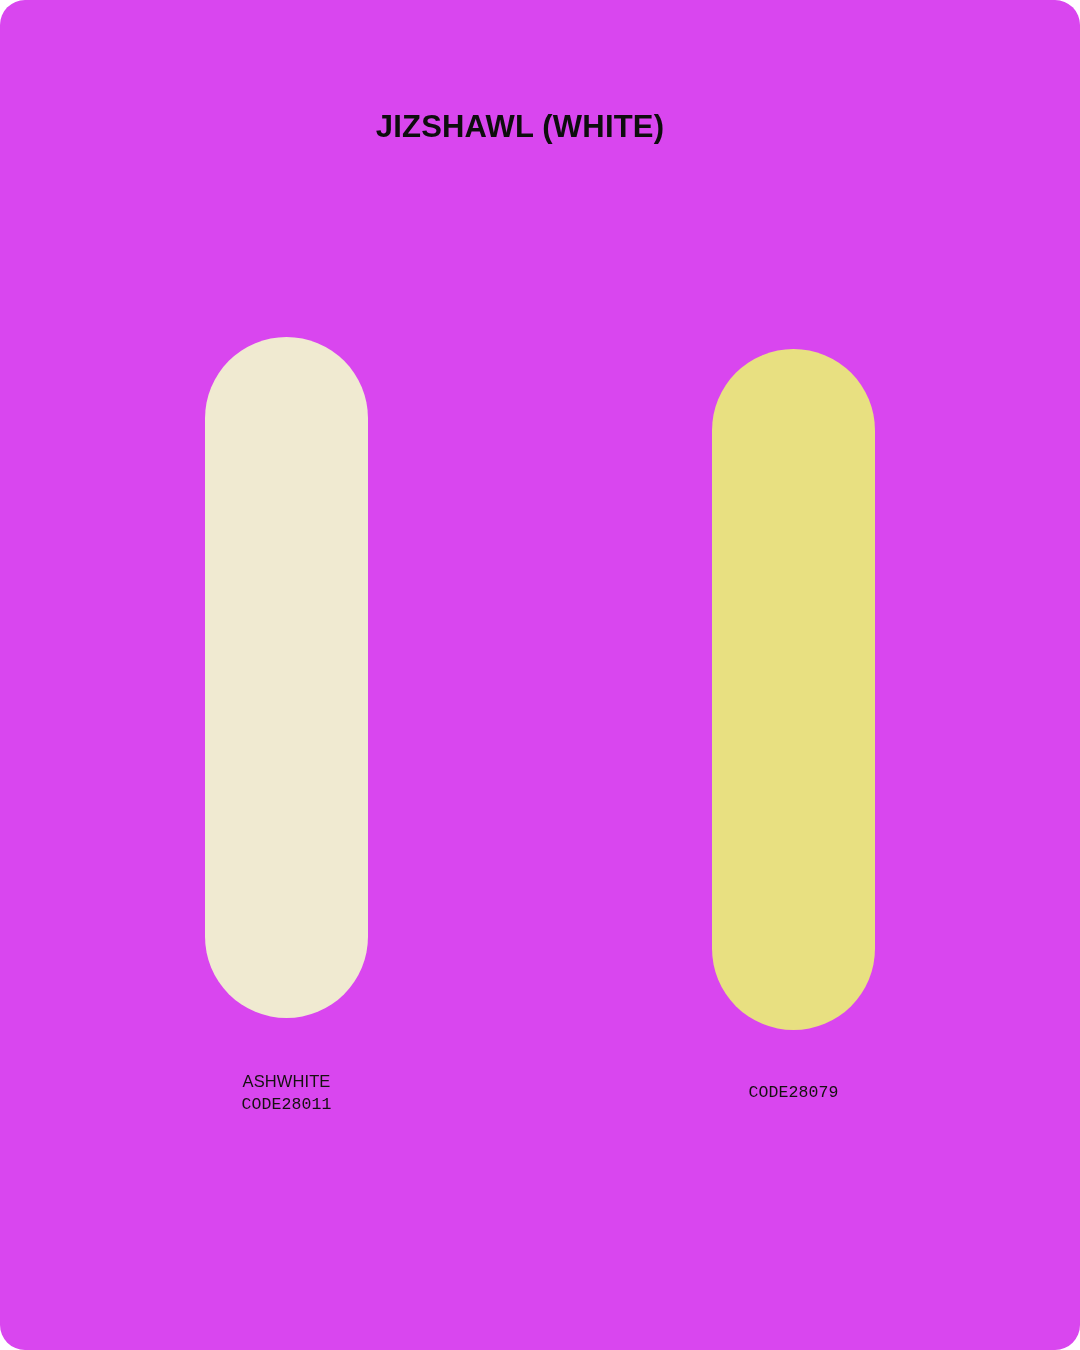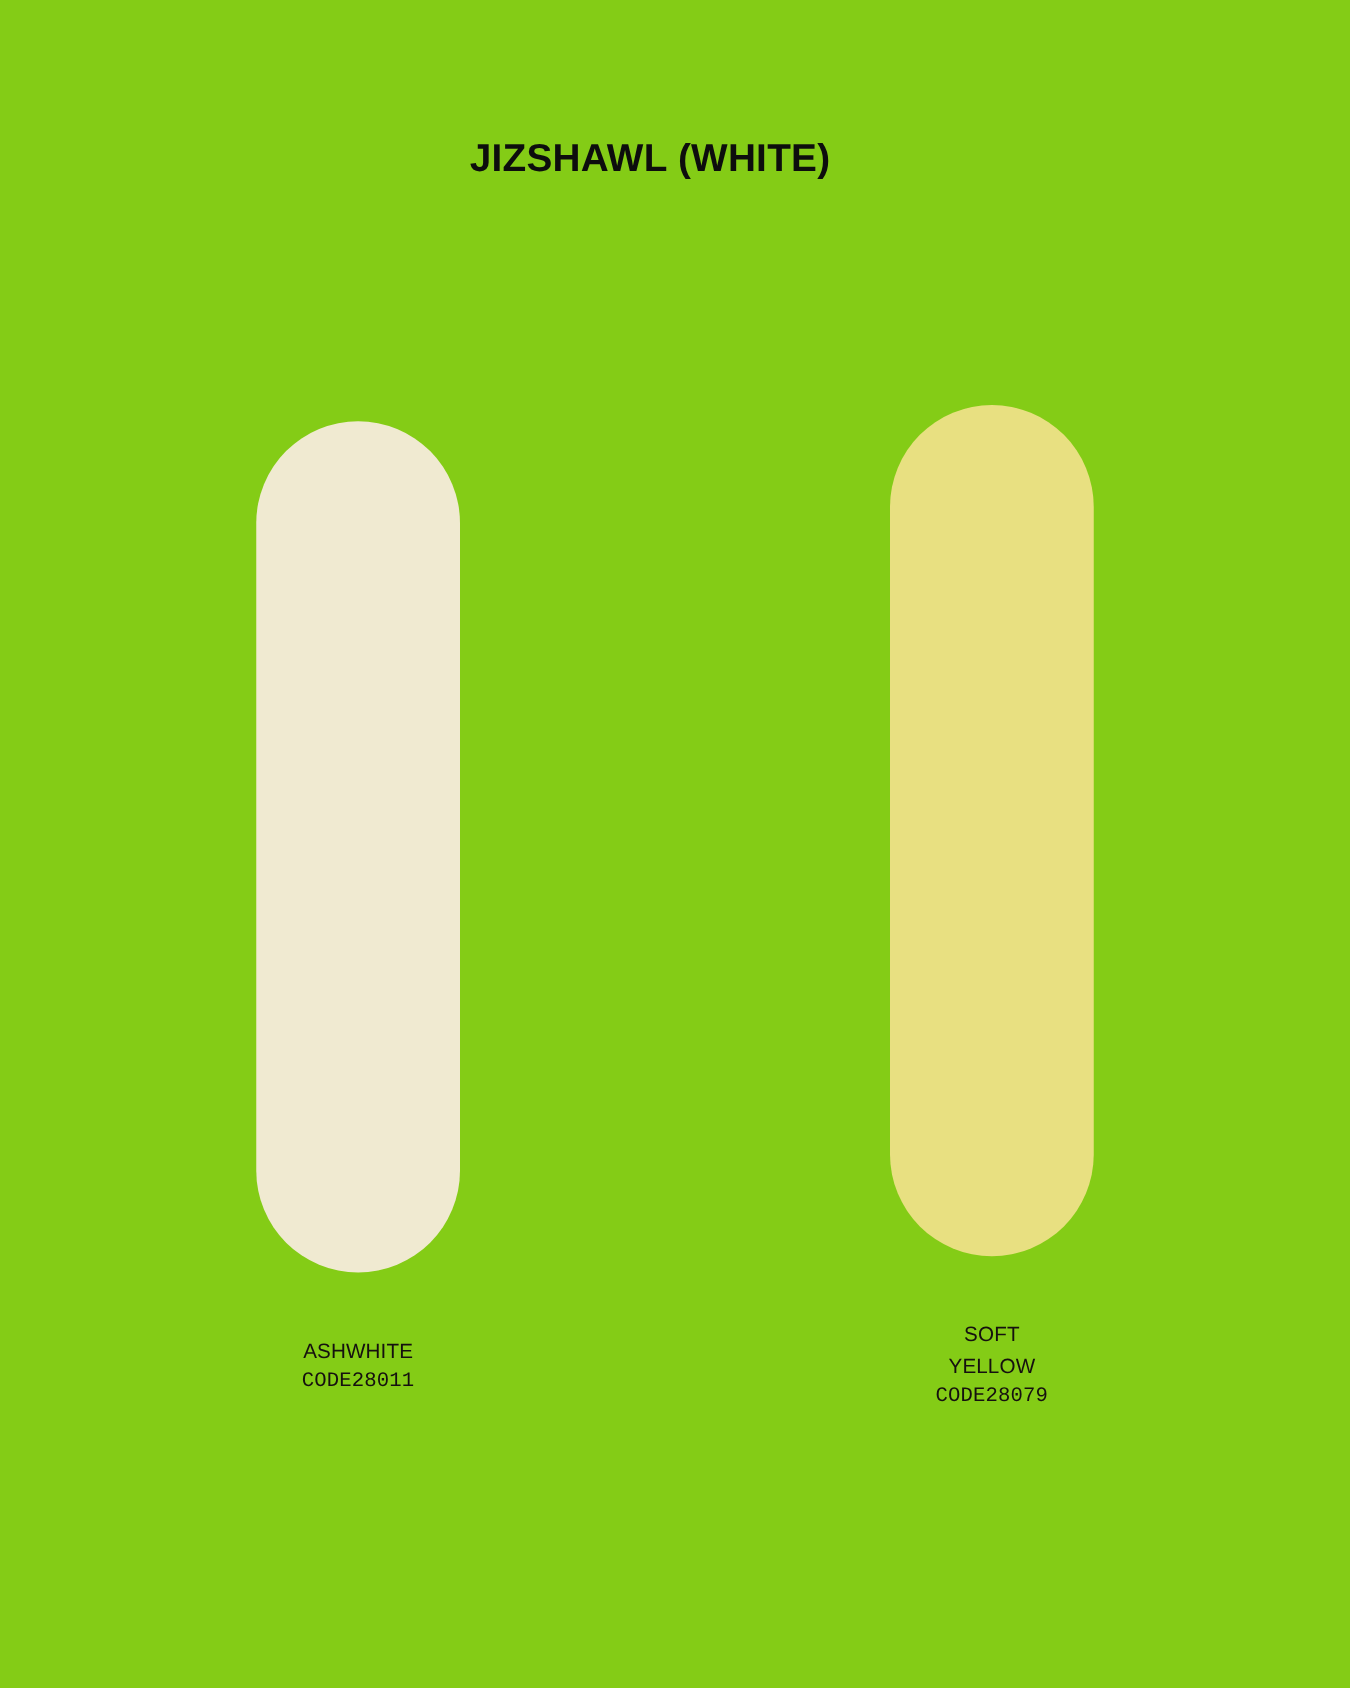--- a/index.html
+++ b/index.html
@@ -86,43 +86,41 @@
   }
   .circle-holder {
     position: relative;
     width: 163px;
     height: 0;
   }
 </style>
 </head>
 <body>
 
-<div id="palette-canvas" style="background-color: #84cc16;">
+<div id="palette-canvas" style="background-color: #d946ef; border-radius: 25px;">
 
   <div id="palette-title" style="color: rgb(13, 13, 13);">JIZSHAWL (WHITE)</div>
 
   <div id="swatch-row">
 
     <div class="swatch-column">
       <div class="swatch-pill" style="background-color: rgb(240, 234, 209);"></div>
       <div class="swatch-caption" style="color: rgb(21, 16, 15);">
         <span class="caption-name">ASHWHITE</span>
         <span class="caption-code">CODE28011</span>
       </div>
       <div class="circle-holder">
         
       </div>
     </div>
 
 
     <div class="swatch-column">
       <div class="swatch-pill" style="background-color: rgb(232, 224, 129);"></div>
       <div class="swatch-caption" style="color: rgb(21, 16, 15);">
-        <span class="caption-name">SOFT
-YELLOW</span>
         <span class="caption-code">CODE28079</span>
       </div>
       <div class="circle-holder">
         
       </div>
     </div>
 
   </div>
 </div>
 

